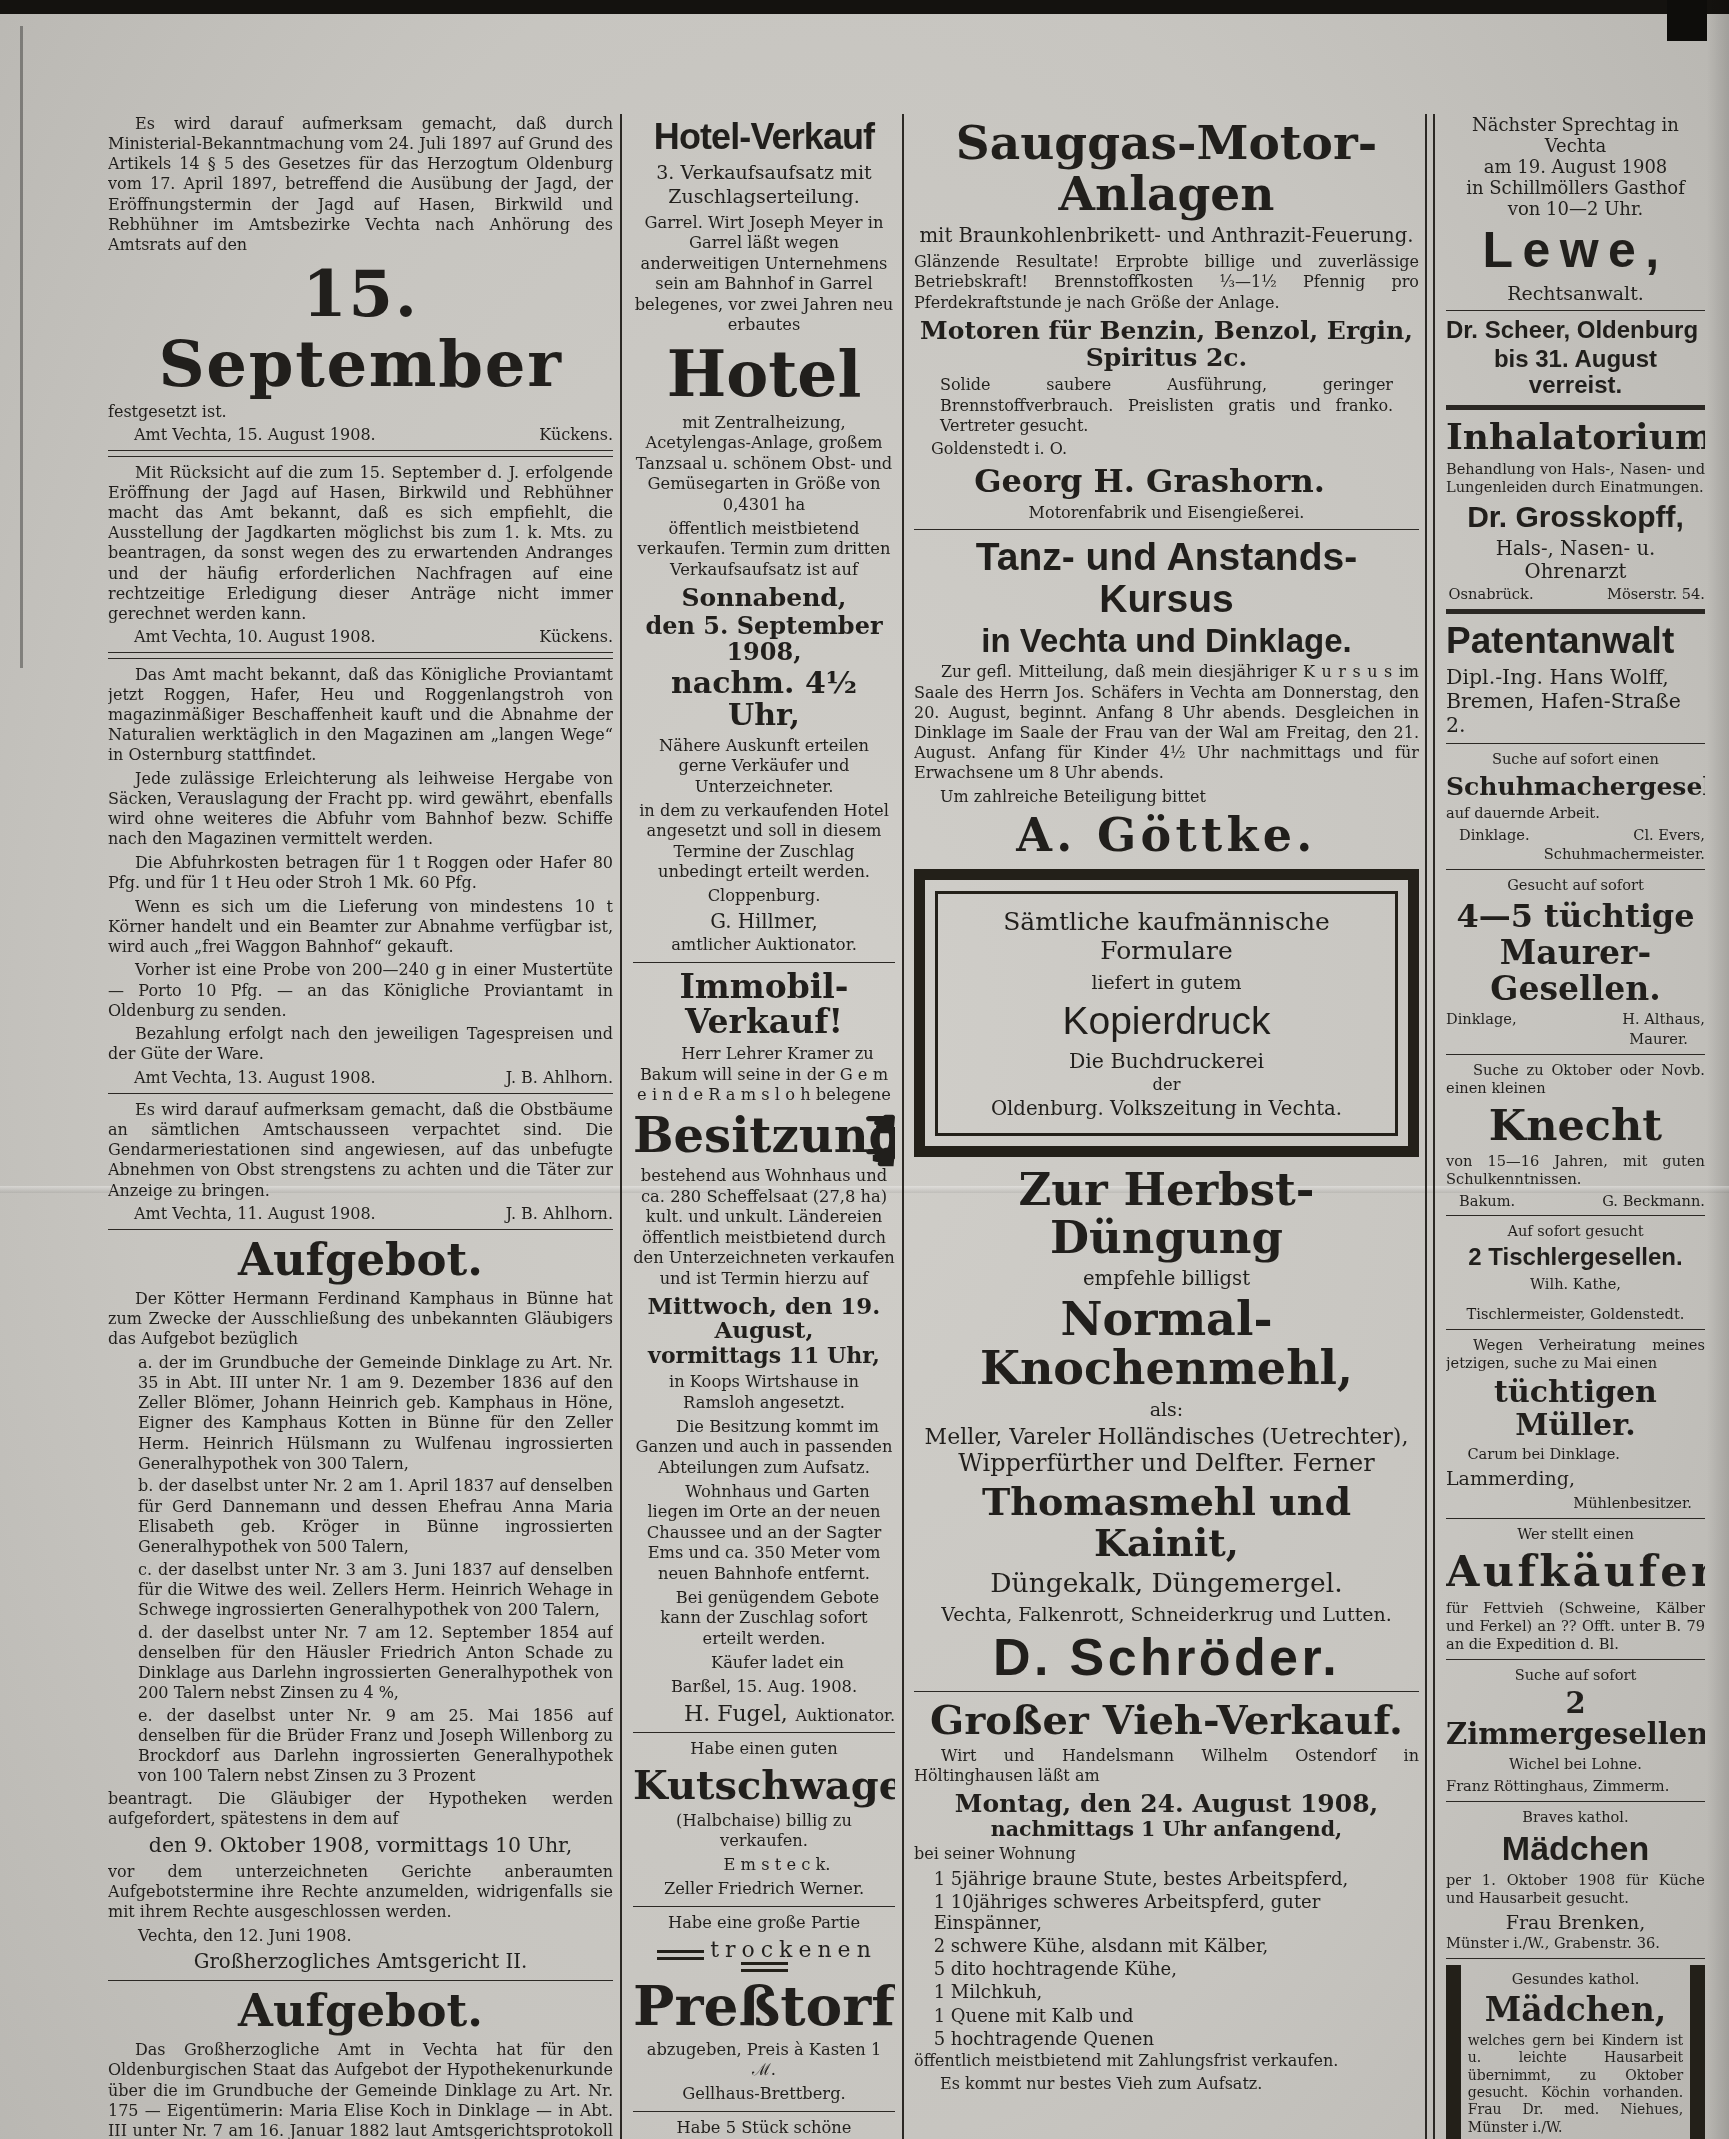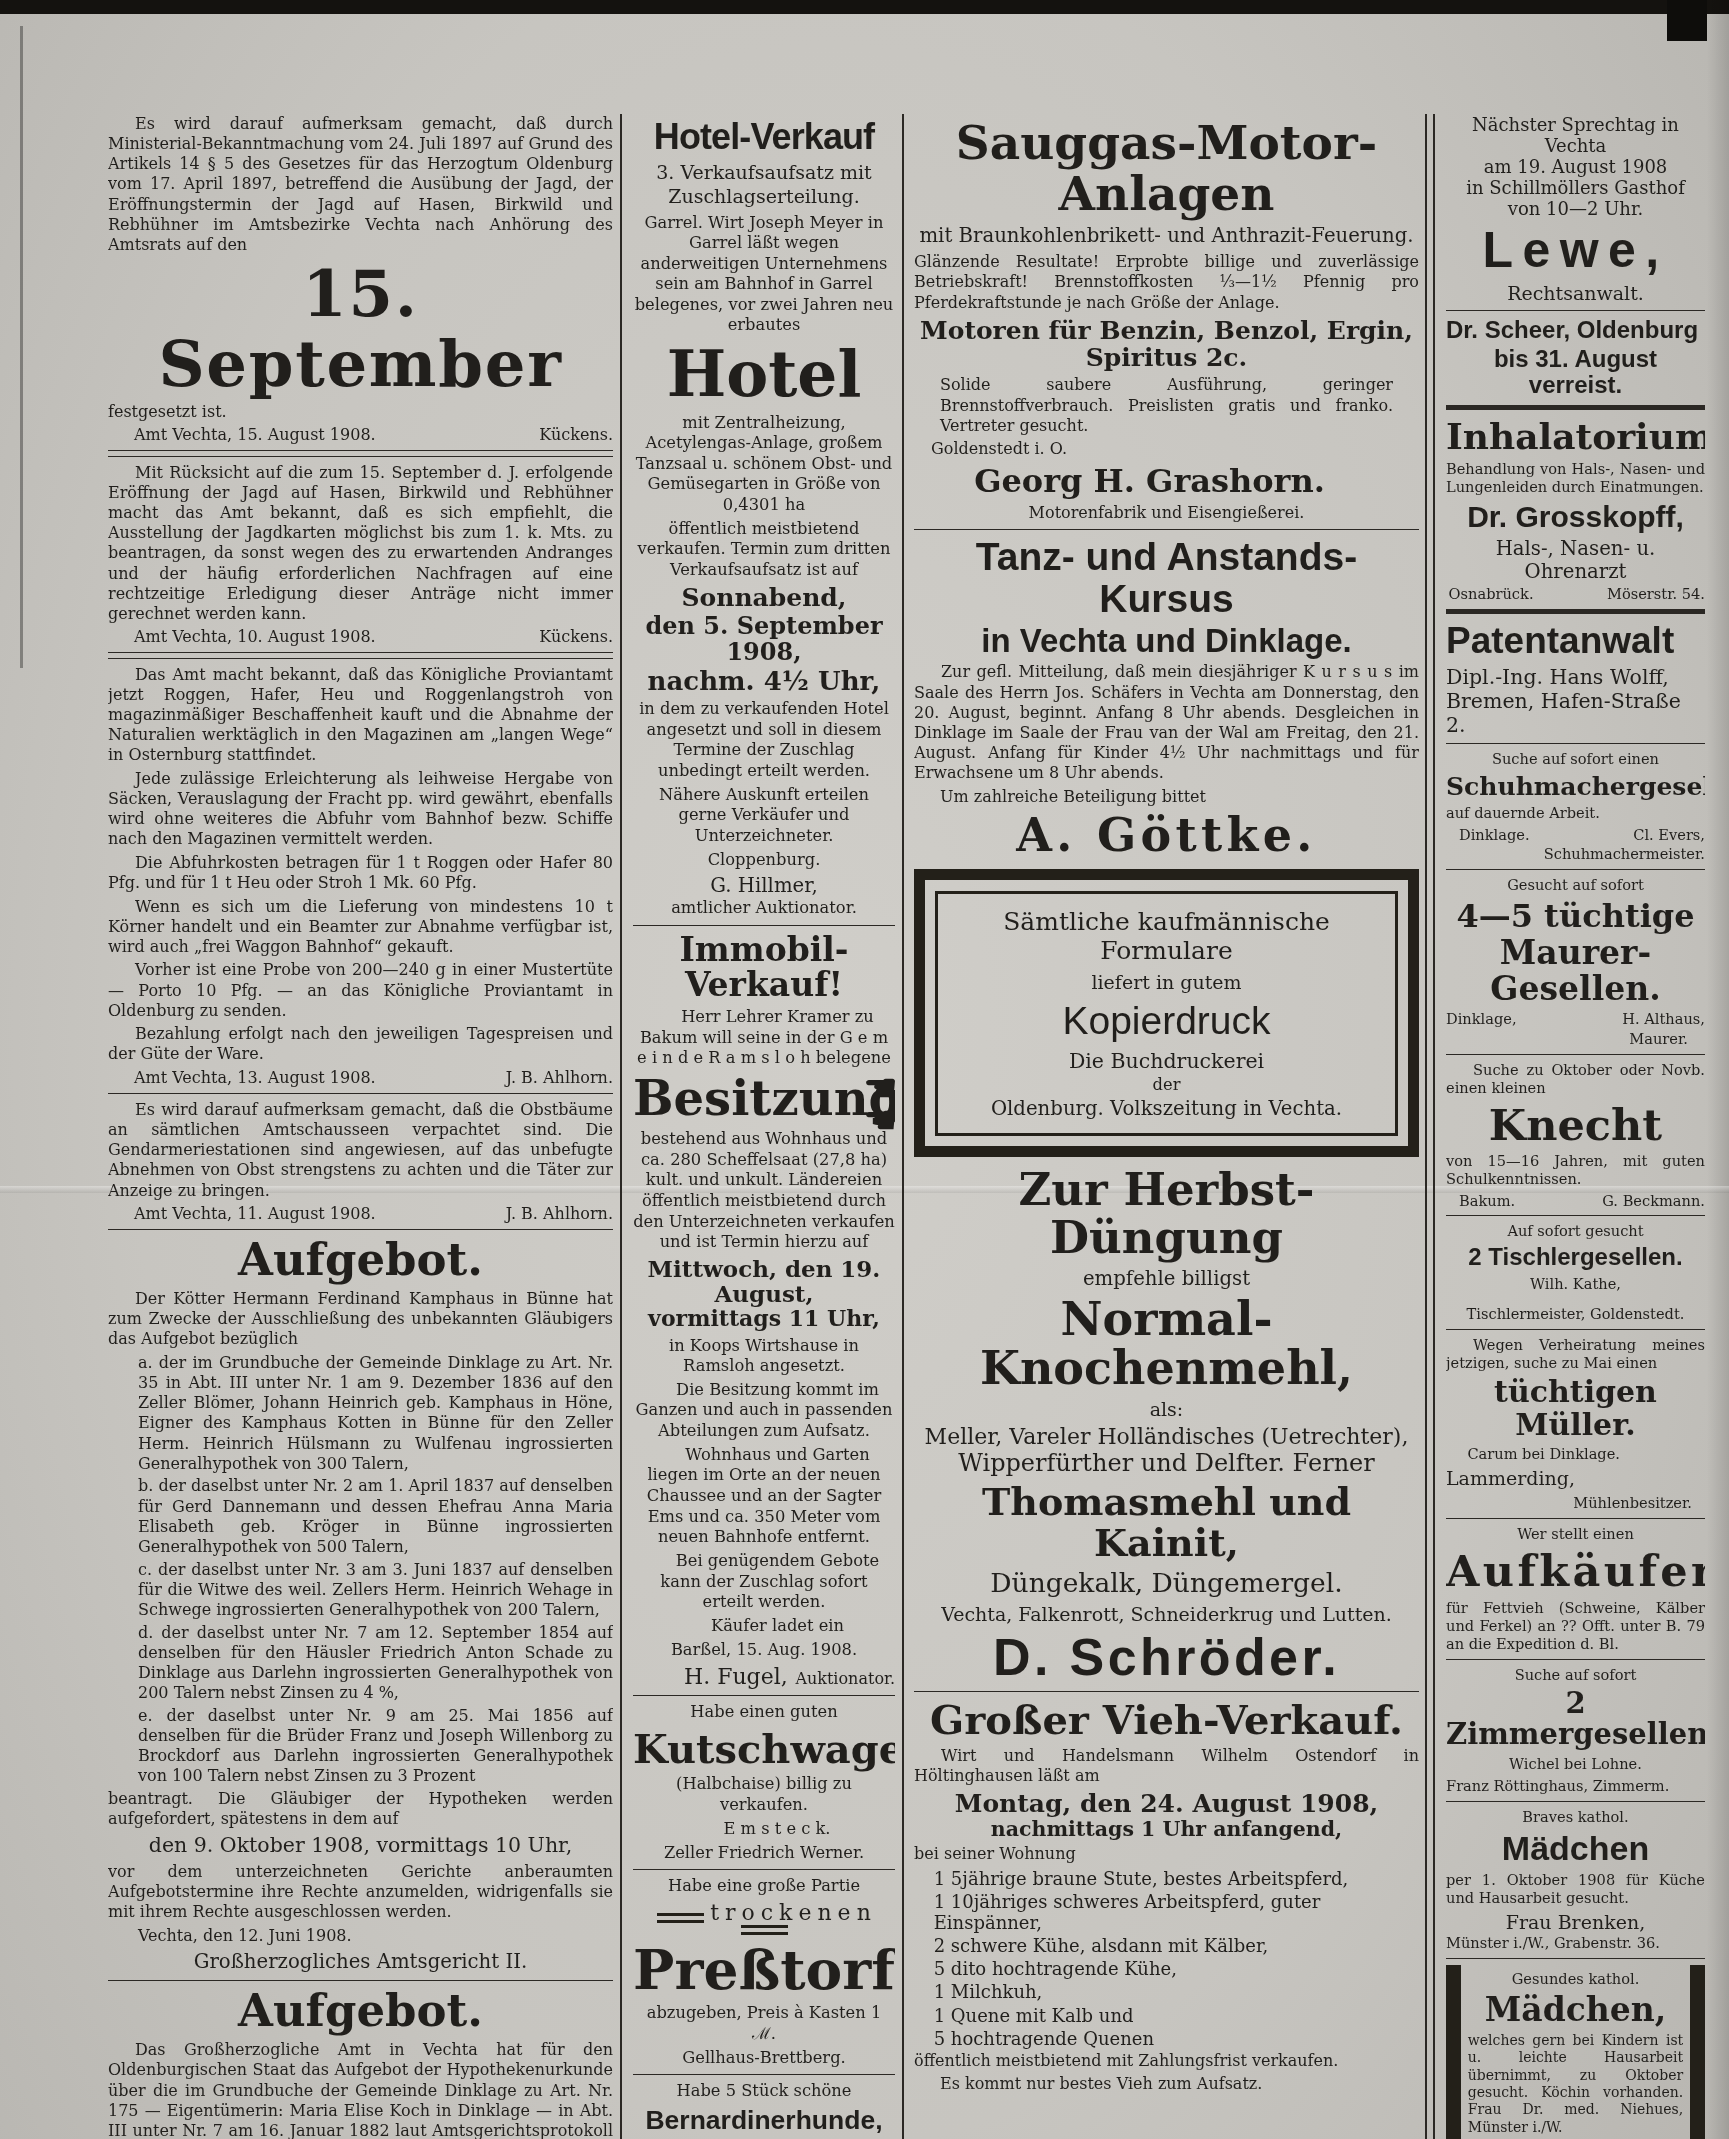--- a/index.html
+++ b/index.html
@@ -123,23 +123,23 @@
   <div class="col c2">
     <section>
       <div class="disp sans" style="font-size:36px;letter-spacing:-0.9px">Hotel-Verkauf</div>
       <p class="b ctr fB" style="font-size:19px">3. Verkaufsaufsatz mit Zuschlagserteilung.</p>
       <p class="b">Garrel.  Wirt Joseph Meyer in Garrel läßt wegen anderweitigen Unternehmens sein am Bahnhof in Garrel belegenes, vor zwei Jahren neu erbautes</p>
       <div class="disp" style="font-size:63px">Hotel</div>
       <p class="b fB">mit Zentralheizung, Acetylengas-Anlage, großem Tanzsaal u. schönem Obst- und Gemüsegarten in Größe von 0,4301 ha</p>
       <p class="b">öffentlich meistbietend verkaufen.  Termin zum dritten Verkaufsaufsatz ist auf</p>
       <div class="disp" style="font-size:25px">Sonnabend,</div>
       <div class="disp" style="font-size:24px;margin-top:-2.6px">den 5. September 1908,</div>
-      <div class="disp" style="font-size:26px;margin-top:-2.6px">nachm. 4½ Uhr,</div>
+      <div class="disp" style="font-size:30px;margin-top:-2.6px">nachm. 4½ Uhr,</div>
+      <p class="b">Nähere Auskunft erteilen gerne Verkäufer und Unterzeichneter.</p>
       <p class="b">in dem zu verkaufenden Hotel angesetzt und soll in diesem Termine der Zuschlag unbedingt erteilt werden.</p>
-      <p class="b">Nähere Auskunft erteilen gerne Verkäufer und Unterzeichneter.</p>
       <p class="b fB">Cloppenburg.</p>
       <p class="b ctr fB" style="font-size:19.7px;margin-bottom:0">G. Hillmer,</p>
       <p class="b ctr">amtlicher Auktionator.</p>
     </section>
     <div class="hr"></div>
     <section>
       <div class="disp" style="font-size:33px">Immobil-Verkauf!</div>
       <p class="b in">Herr Lehrer Kramer zu Bakum will seine in der  G e m e i n d e  R a m s l o h  belegene</p>
       <div class="disp rel" style="font-size:48px;padding-right:43px">
         <span>Besitzung,</span>

